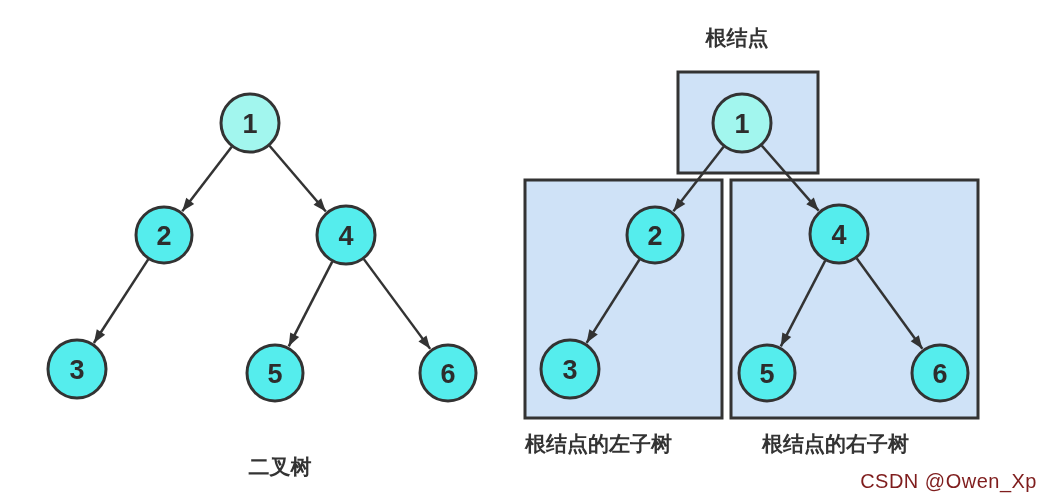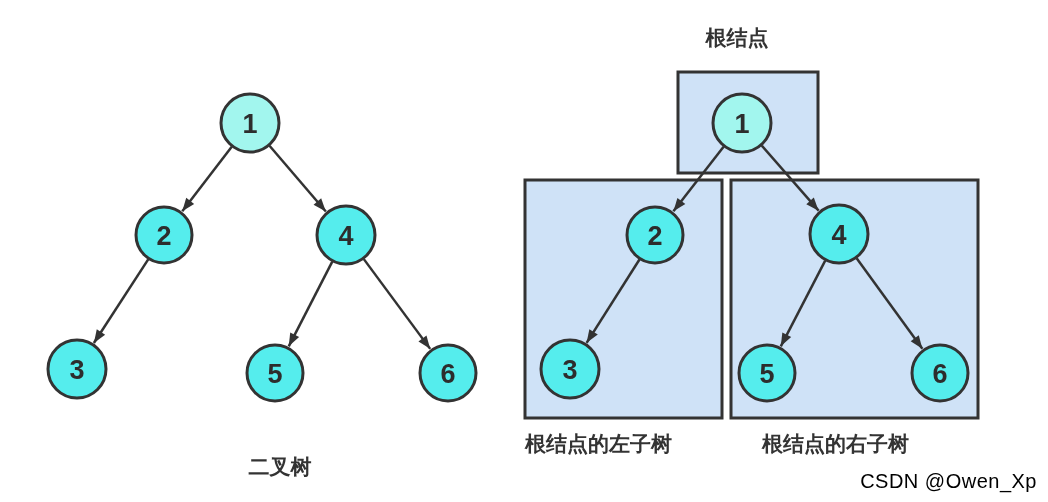--- a/index.html
+++ b/index.html
@@ -91,14 +91,14 @@
       <g>
         <circle cx="767" cy="373" r="28" fill="#55EDED" stroke="#333333" stroke-width="3"></circle>
         <text x="767" y="382.5" text-anchor="middle" font-size="27" font-weight="bold" fill="#2d2d2d">5</text>
       </g>
       <g>
         <circle cx="940" cy="373" r="28" fill="#55EDED" stroke="#333333" stroke-width="3"></circle>
         <text x="940" y="382.5" text-anchor="middle" font-size="27" font-weight="bold" fill="#2d2d2d">6</text>
       </g>
       <text x="737" y="45" text-anchor="middle" font-size="21" font-weight="bold" fill="#333333">根结点</text>
     </svg>
-  <div id="watermark" style="color: #000000; margin-left: 16px;">CSDN @Owen_Xp</div>
+  <div id="watermark" style="color: #7f1d1d; margin-left: 16px;">CSDN @Owen_Xp</div>
 </div>
 
 </body></html>

